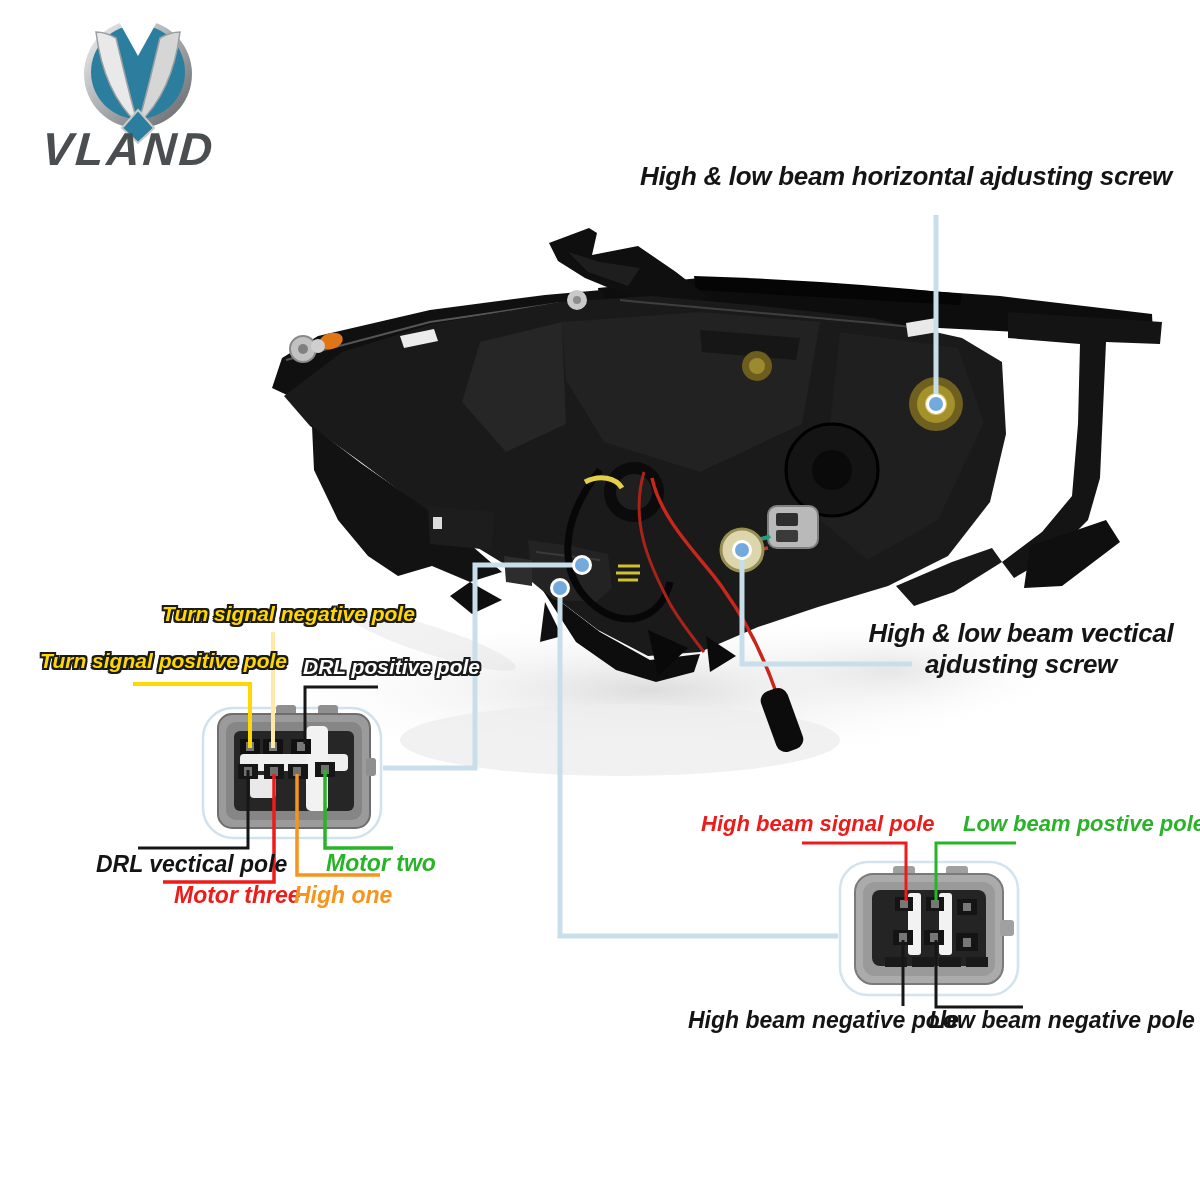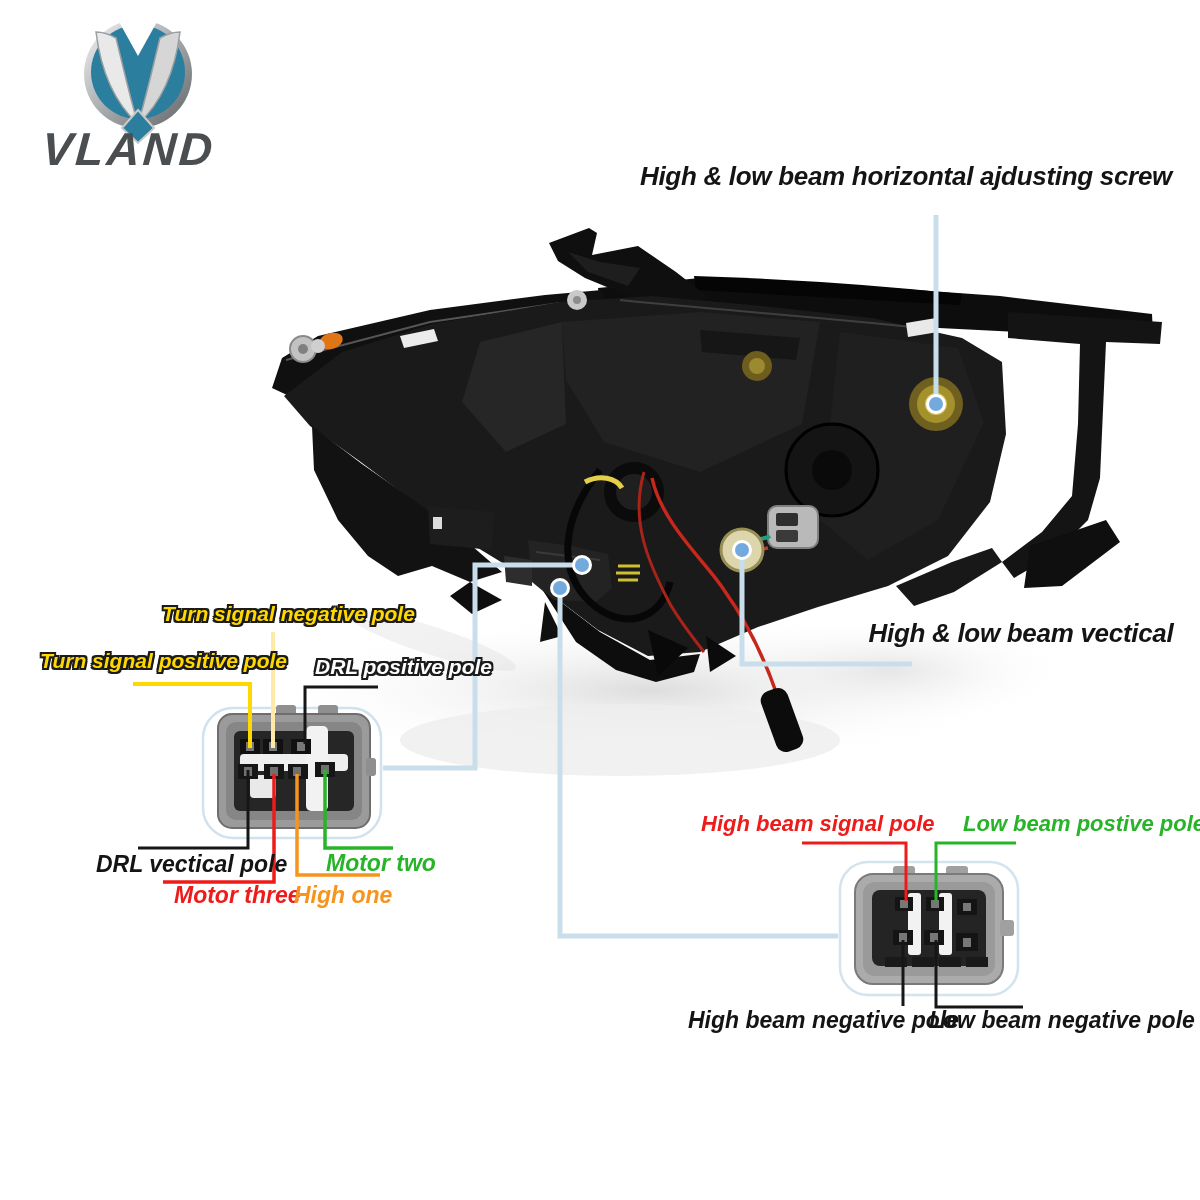--- a/index.html
+++ b/index.html
@@ -225,25 +225,26 @@
     <path d="M142,22 C137,62 122,94 100,114 C108,88 116,52 122,28 C129,24 136,22 142,22 Z" fill="#d6d6d6" stroke="#9b9fa2" stroke-width="1.5"></path>
     <path d="M80,10 L100,46 L120,10 Z" fill="#ffffff"></path>
     <path d="M100,100 L116,118 L100,133 L84,118 Z" fill="var(--logo-teal)" stroke="#c9c9c9" stroke-width="2"></path>
   </svg>
   <div class="abs logo-text">VLAND</div>
 
   <div class="lbl big" style="right:28px;top:163px;">High &amp; low beam horizontal ajdusting screw</div>
 
   <div class="abs" style="left:860px;top:618px;width:322px;text-align:center;">
     <div class="big" style="font-style:italic">High &amp; low beam vectical</div>
+    <div class="big" style="font-style:italic">ajdusting screw</div>
   </div>
 
   <div class="lbl outline yellow" style="left:162px;top:603px;">Turn signal negative pole</div>
   <div class="lbl outline yellow" style="left:40px;top:650px;">Turn signal positive pole</div>
-  <div class="lbl outline white" style="left:315px;top:656px;">DRL positive pole</div>
+  <div class="lbl outline white" style="left:303px;top:656px;">DRL positive pole</div>
   <div class="lbl blk" style="left:96px;top:852px;">DRL vectical pole</div>
   <div class="lbl red2" style="left:174px;top:883px;">Motor three</div>
   <div class="lbl org" style="left:294px;top:883px;">High one</div>
   <div class="lbl grn2" style="left:326px;top:851px;">Motor two</div>
 
   <div class="lbl red" style="left:701px;top:812px;">High beam signal pole</div>
   <div class="lbl grn" style="left:935px;top:812px;padding-left:28px;">Low beam postive pole</div>
   <div class="lbl blk" style="left:688px;top:1008px;">High beam negative pole</div>
   <div class="lbl blk" style="left:929px;top:1008px;">Low beam negative pole</div>
 

